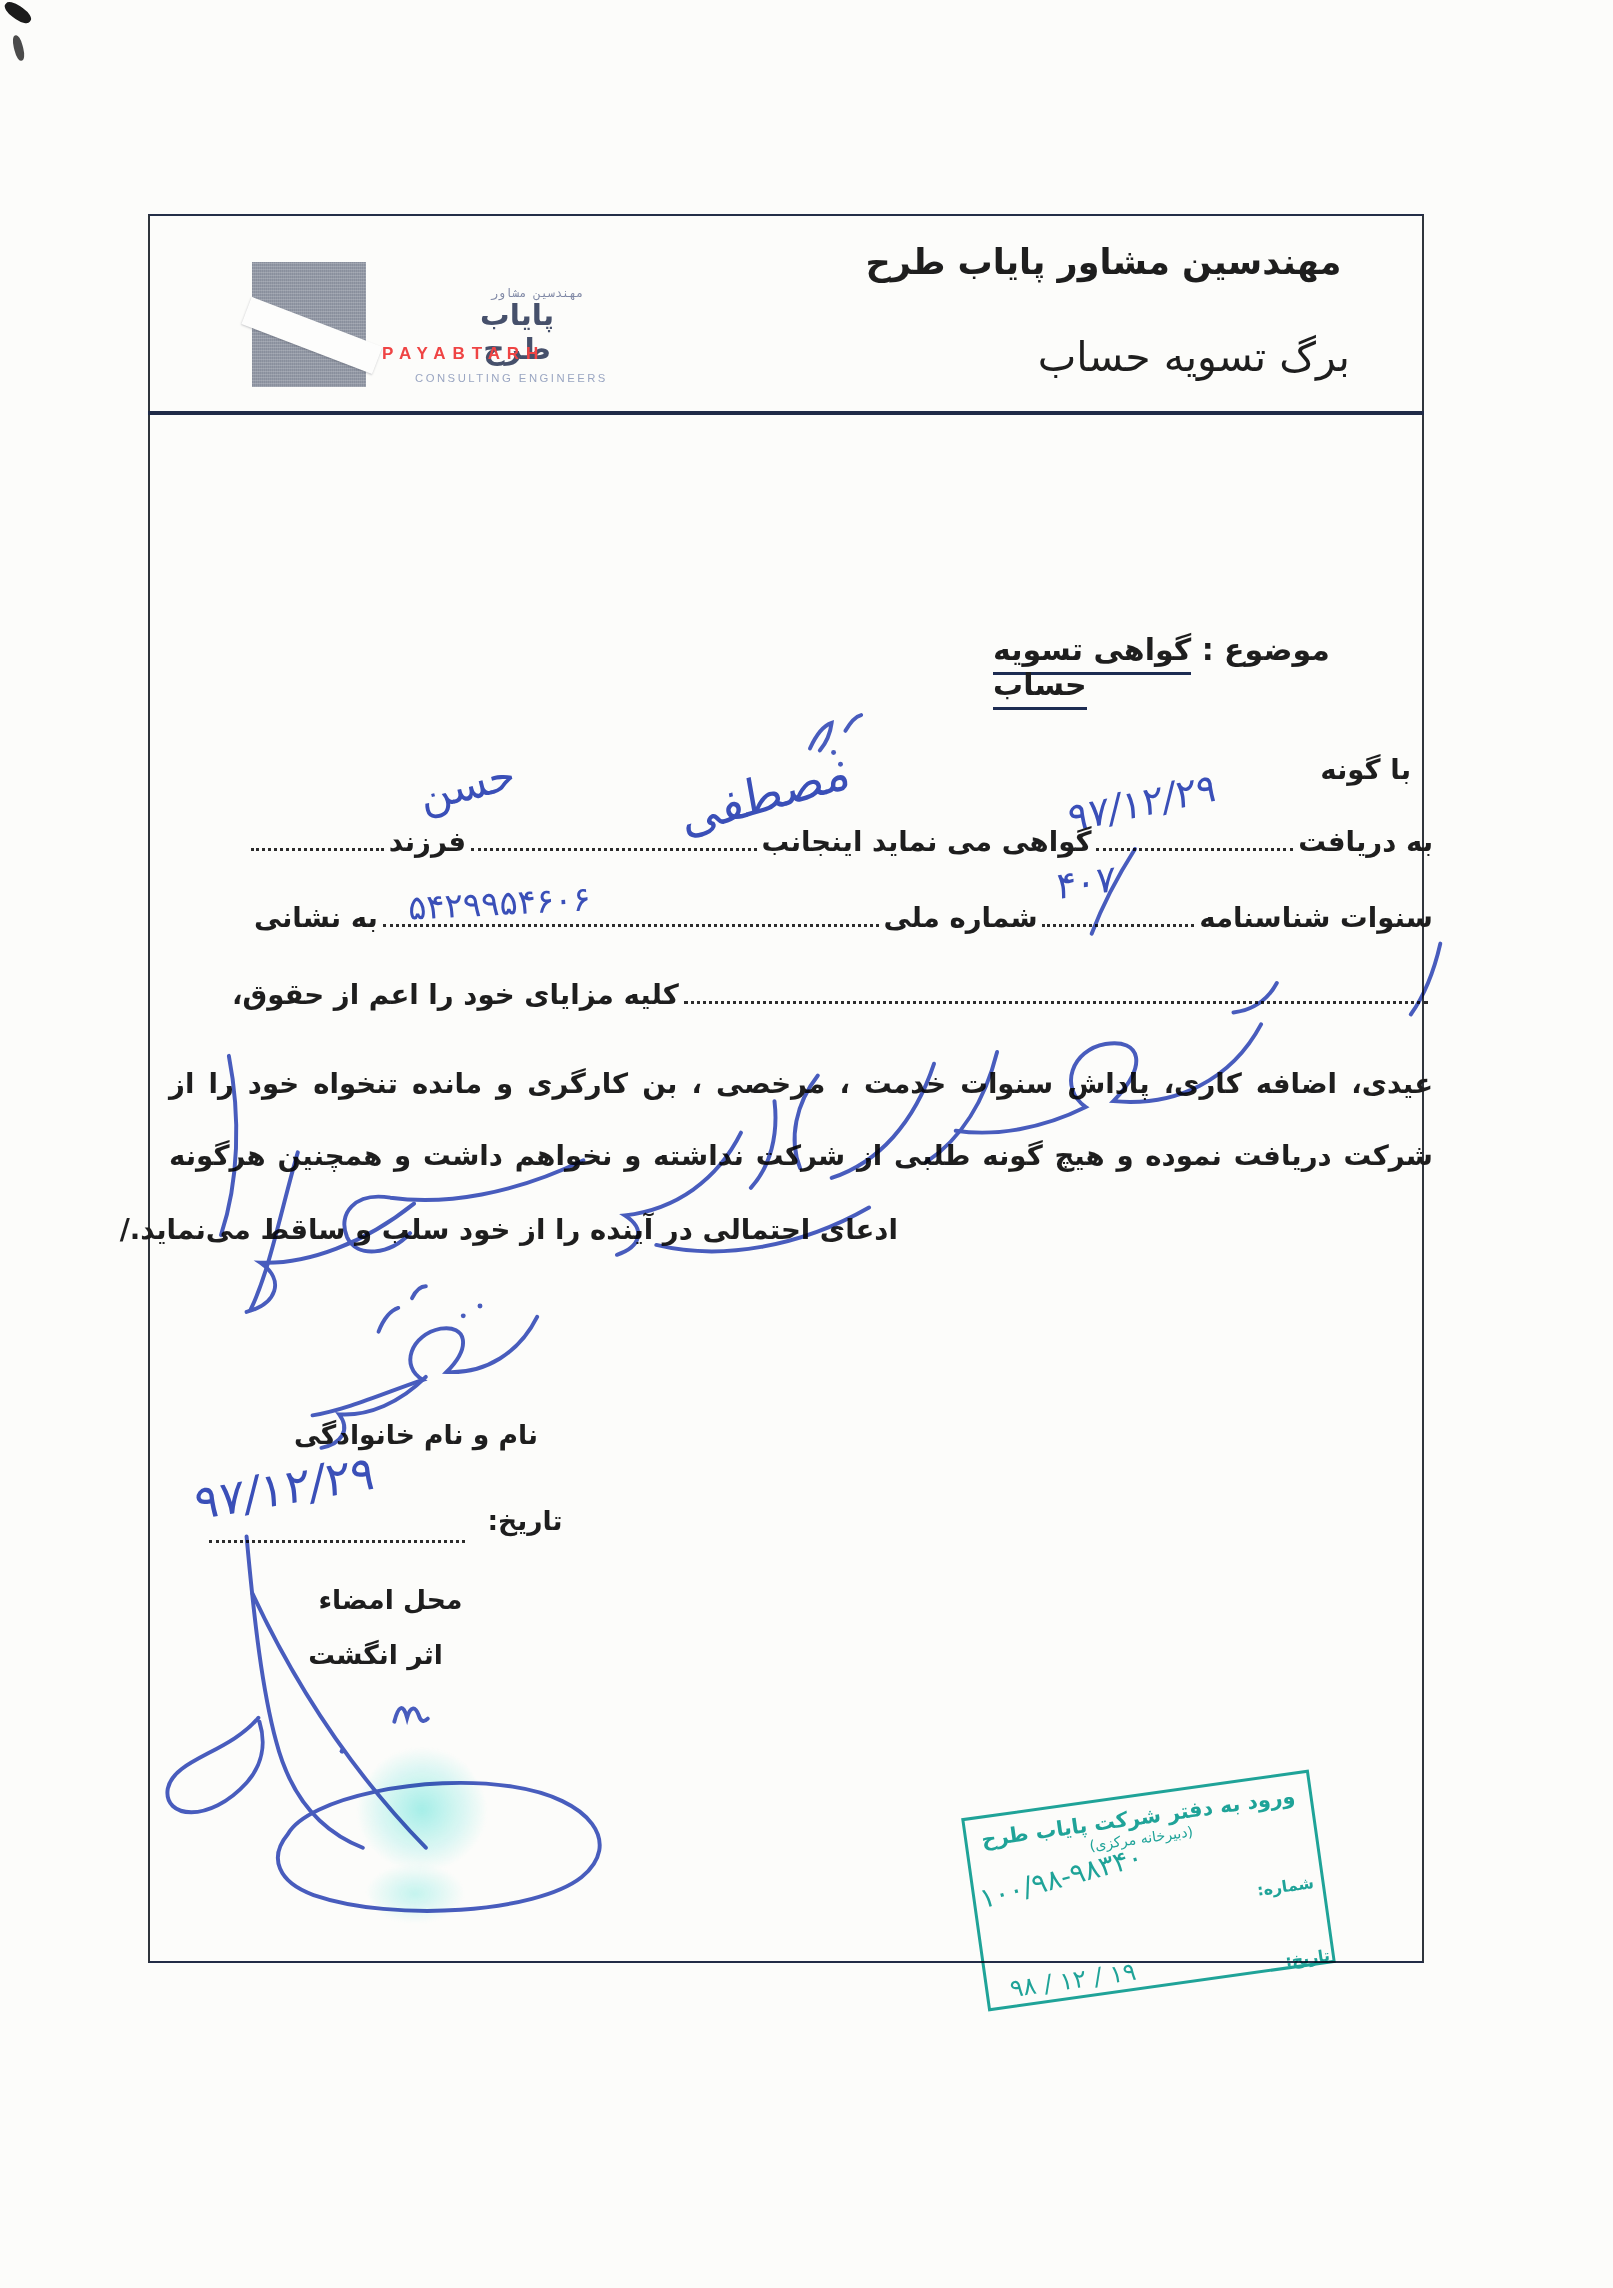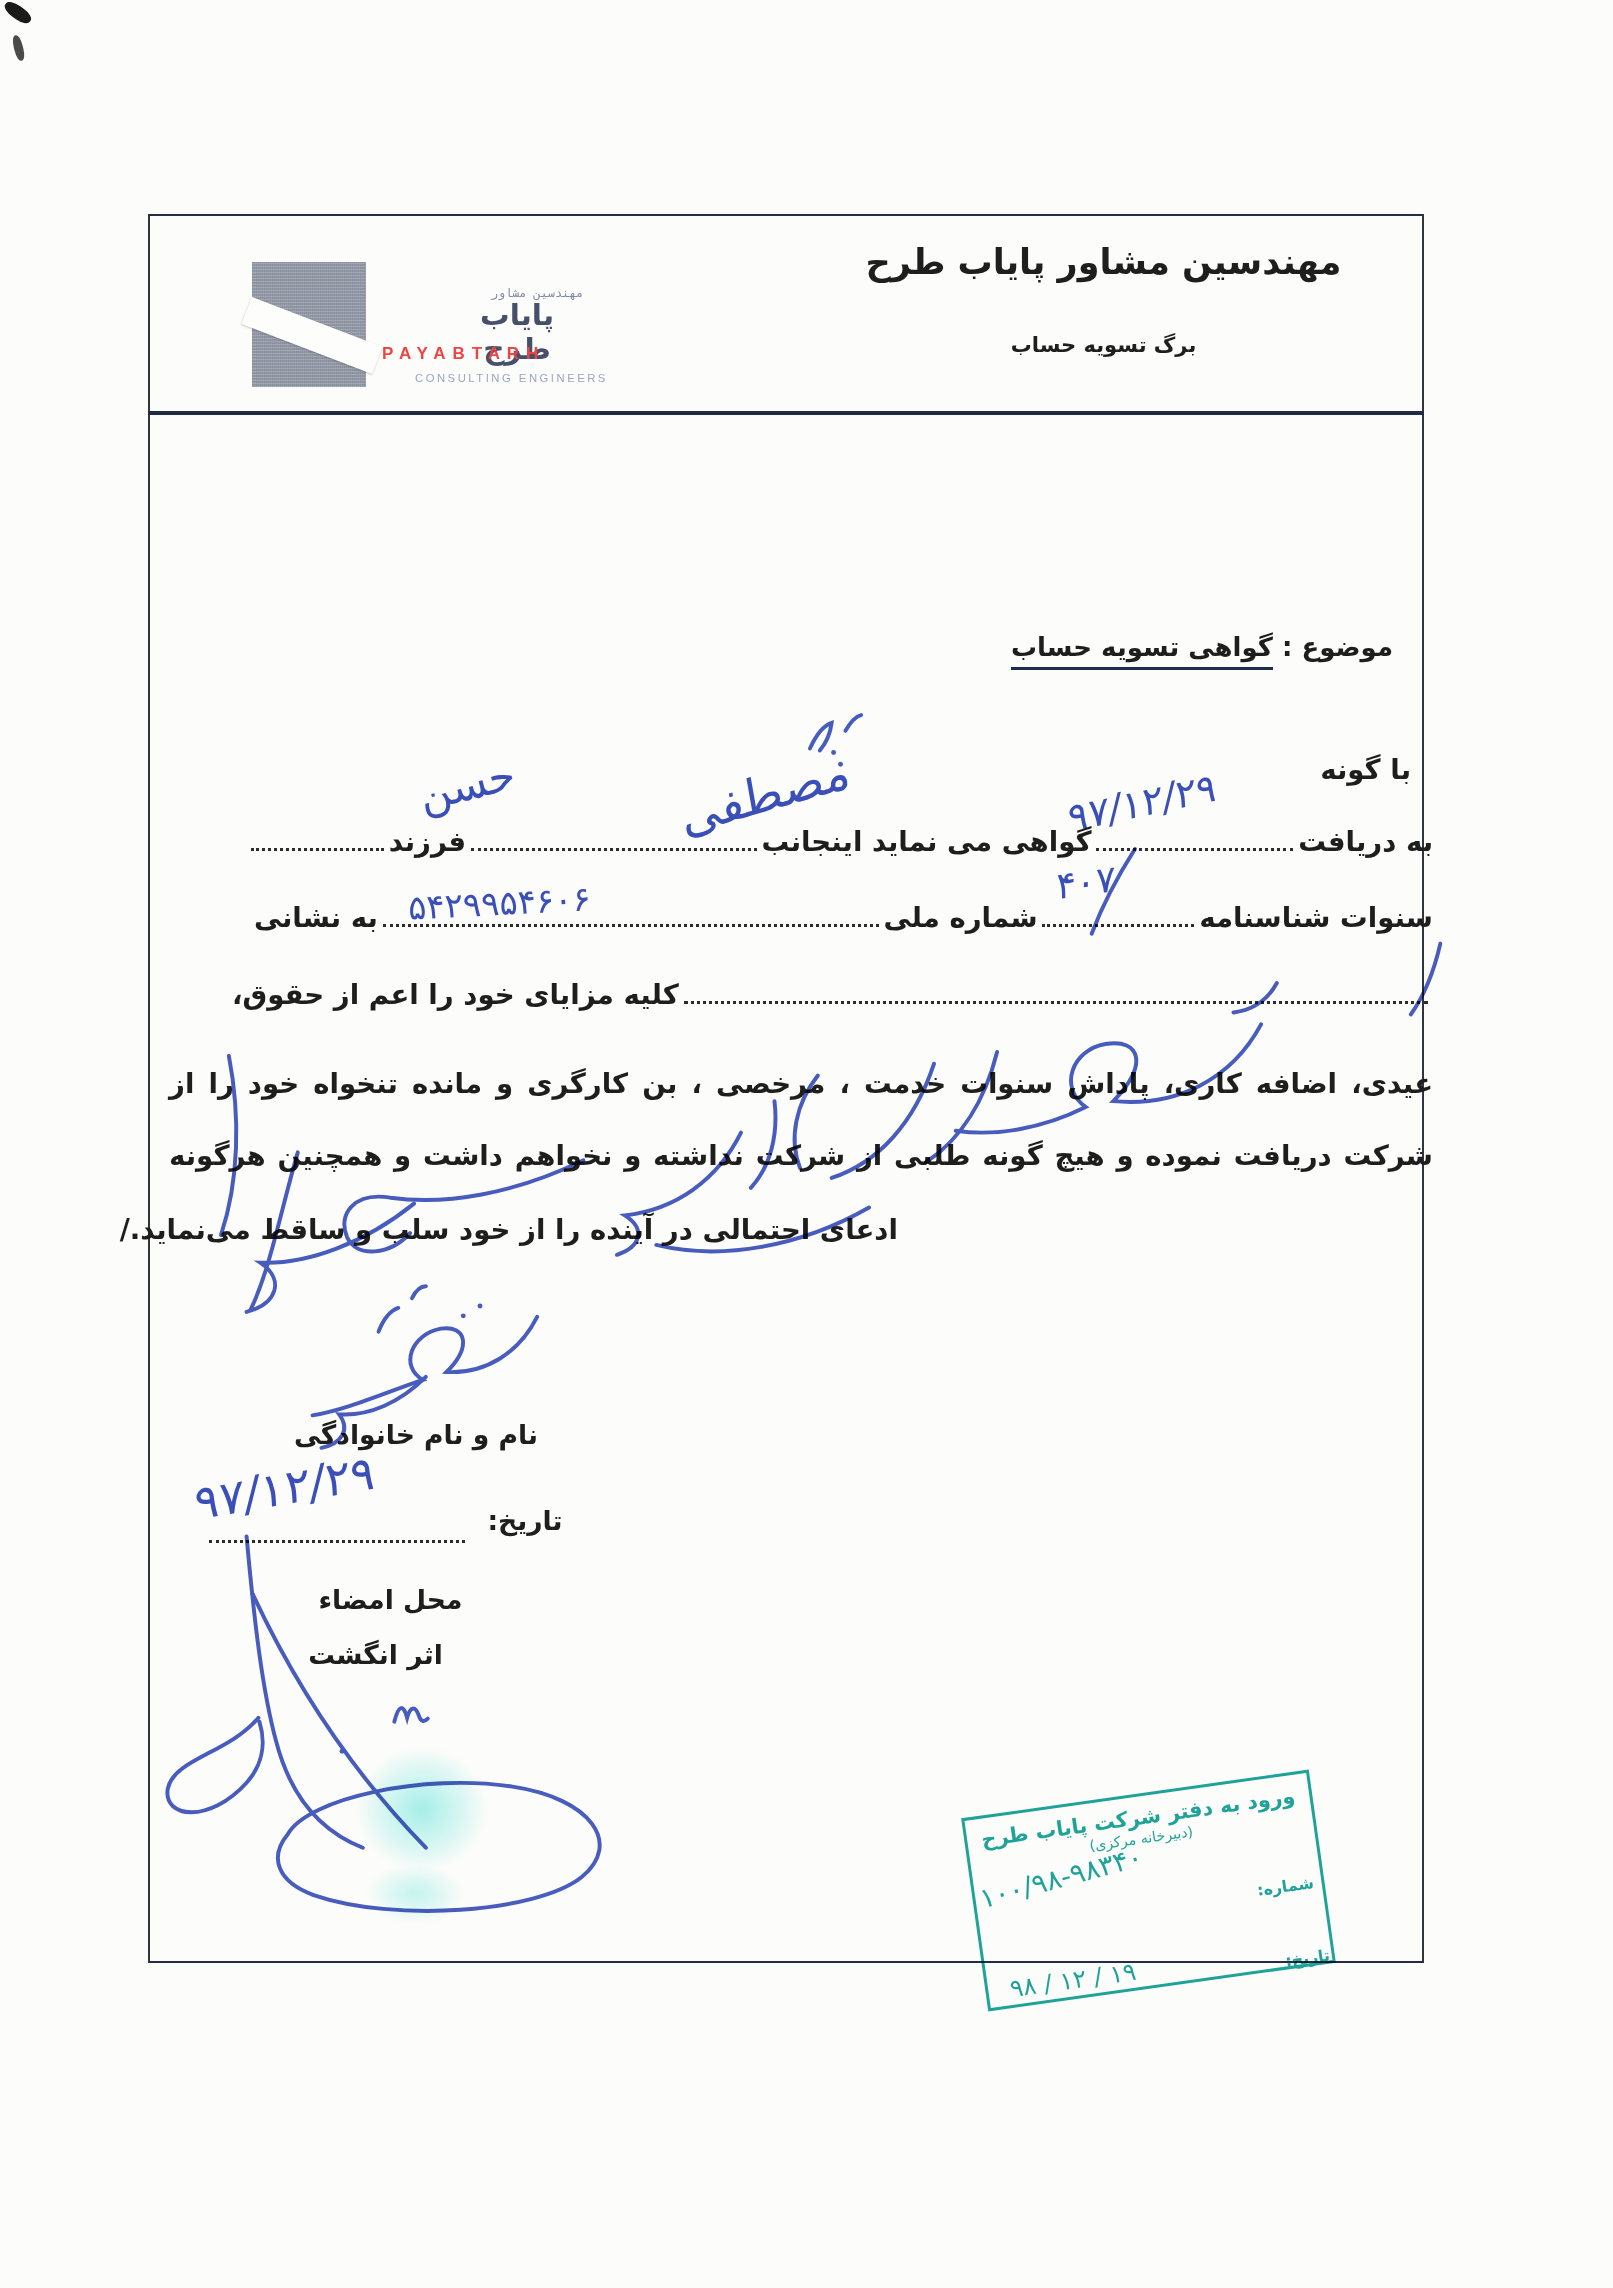--- a/index.html
+++ b/index.html
@@ -36,25 +36,25 @@
     direction:rtl; text-align:left; letter-spacing:1px;font-family:Liberation Mono, monospace; }
   .logo-fa-main{ left:445px; top:298px; width:144px; font-size:29.6px; font-weight:700;
     color:#46506b; direction:rtl; text-align:center; }
   .logo-en{ left:382px; top:344px; width:187px; font-size:17px; font-weight:600;
     letter-spacing:6.9px; color:#ef4444; font-family:Liberation Sans, sans-serif; }
   .logo-en-sub{ left:415px; top:372px; width:236px; font-size:11.3px;
     letter-spacing:2.5px; color:#9aa6c2; font-family:"Liberation Sans",sans-serif; }
   
   .lh1{ left:857px; top:242px; width:493px; font-size:35px; font-weight:700;
     direction:rtl; text-align:center; }
-  .lh2{ left:857px; top:333px; width:493px; font-size:21px; font-weight:700;
-    direction:rtl; text-align:center; }
-  
-  .subject{ left:993px; top:632px; width:400px; direction:rtl; text-align:right;
-    font-size:26px; font-weight:700; }
+  .lh2{ left:857px; top:333px; width:493px; font-size:41px; font-weight:400;
+    direction:rtl; text-align:right; }
+  
+  .subject{ left:993px; top:632px; width:400px; direction:rtl; text-align:left;
+    font-size:30px; font-weight:700; }
   .subject .u{ border-bottom:3px solid #1d2c52; padding-bottom:4.9px; }
   .salut{ left:1281px; top:753px; width:130px; direction:rtl; text-align:right;
     font-size:27.6px; font-weight:700; }
   
   .bline{ direction:rtl; font-size:27.6px; font-weight:700; display:flex;
     align-items:flex-end; white-space:nowrap; }
   .bline .t{ flex:0 0 auto; }
   .dots{ border-bottom:3px dotted #2c2c2c; height:1px; align-self:flex-end;
     margin:0 4.9px 6.9px 4.9px; }
   .just{ direction:rtl; font-size:27.6px; font-weight:700; text-align:justify;

